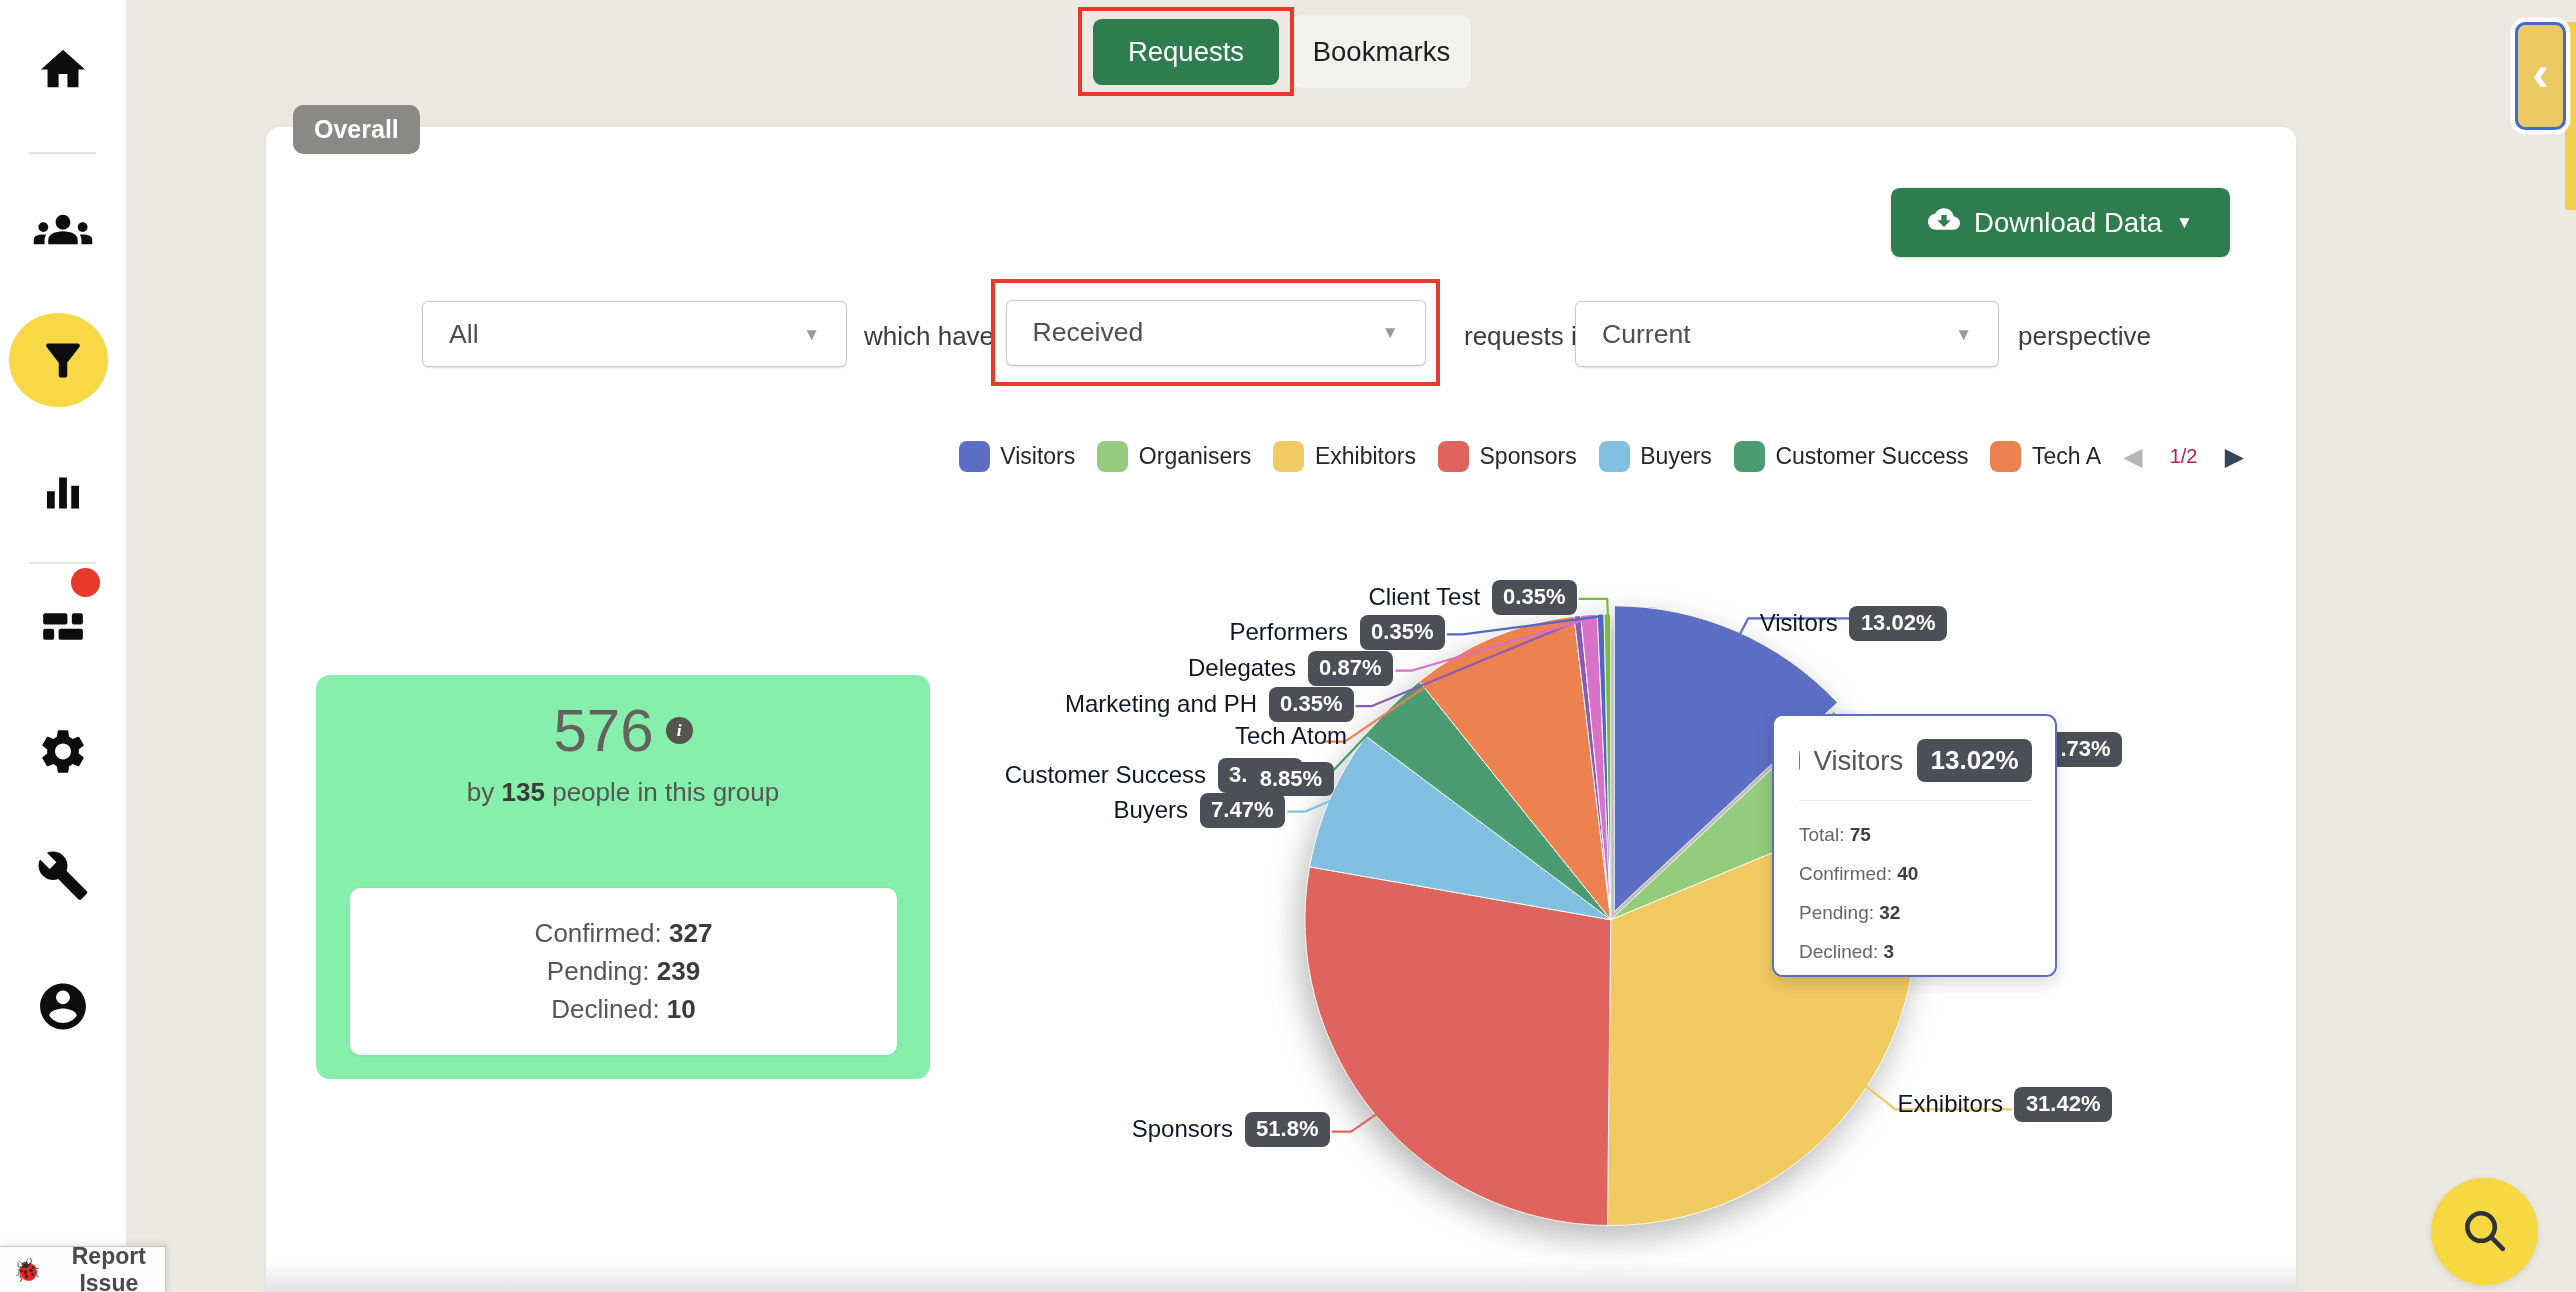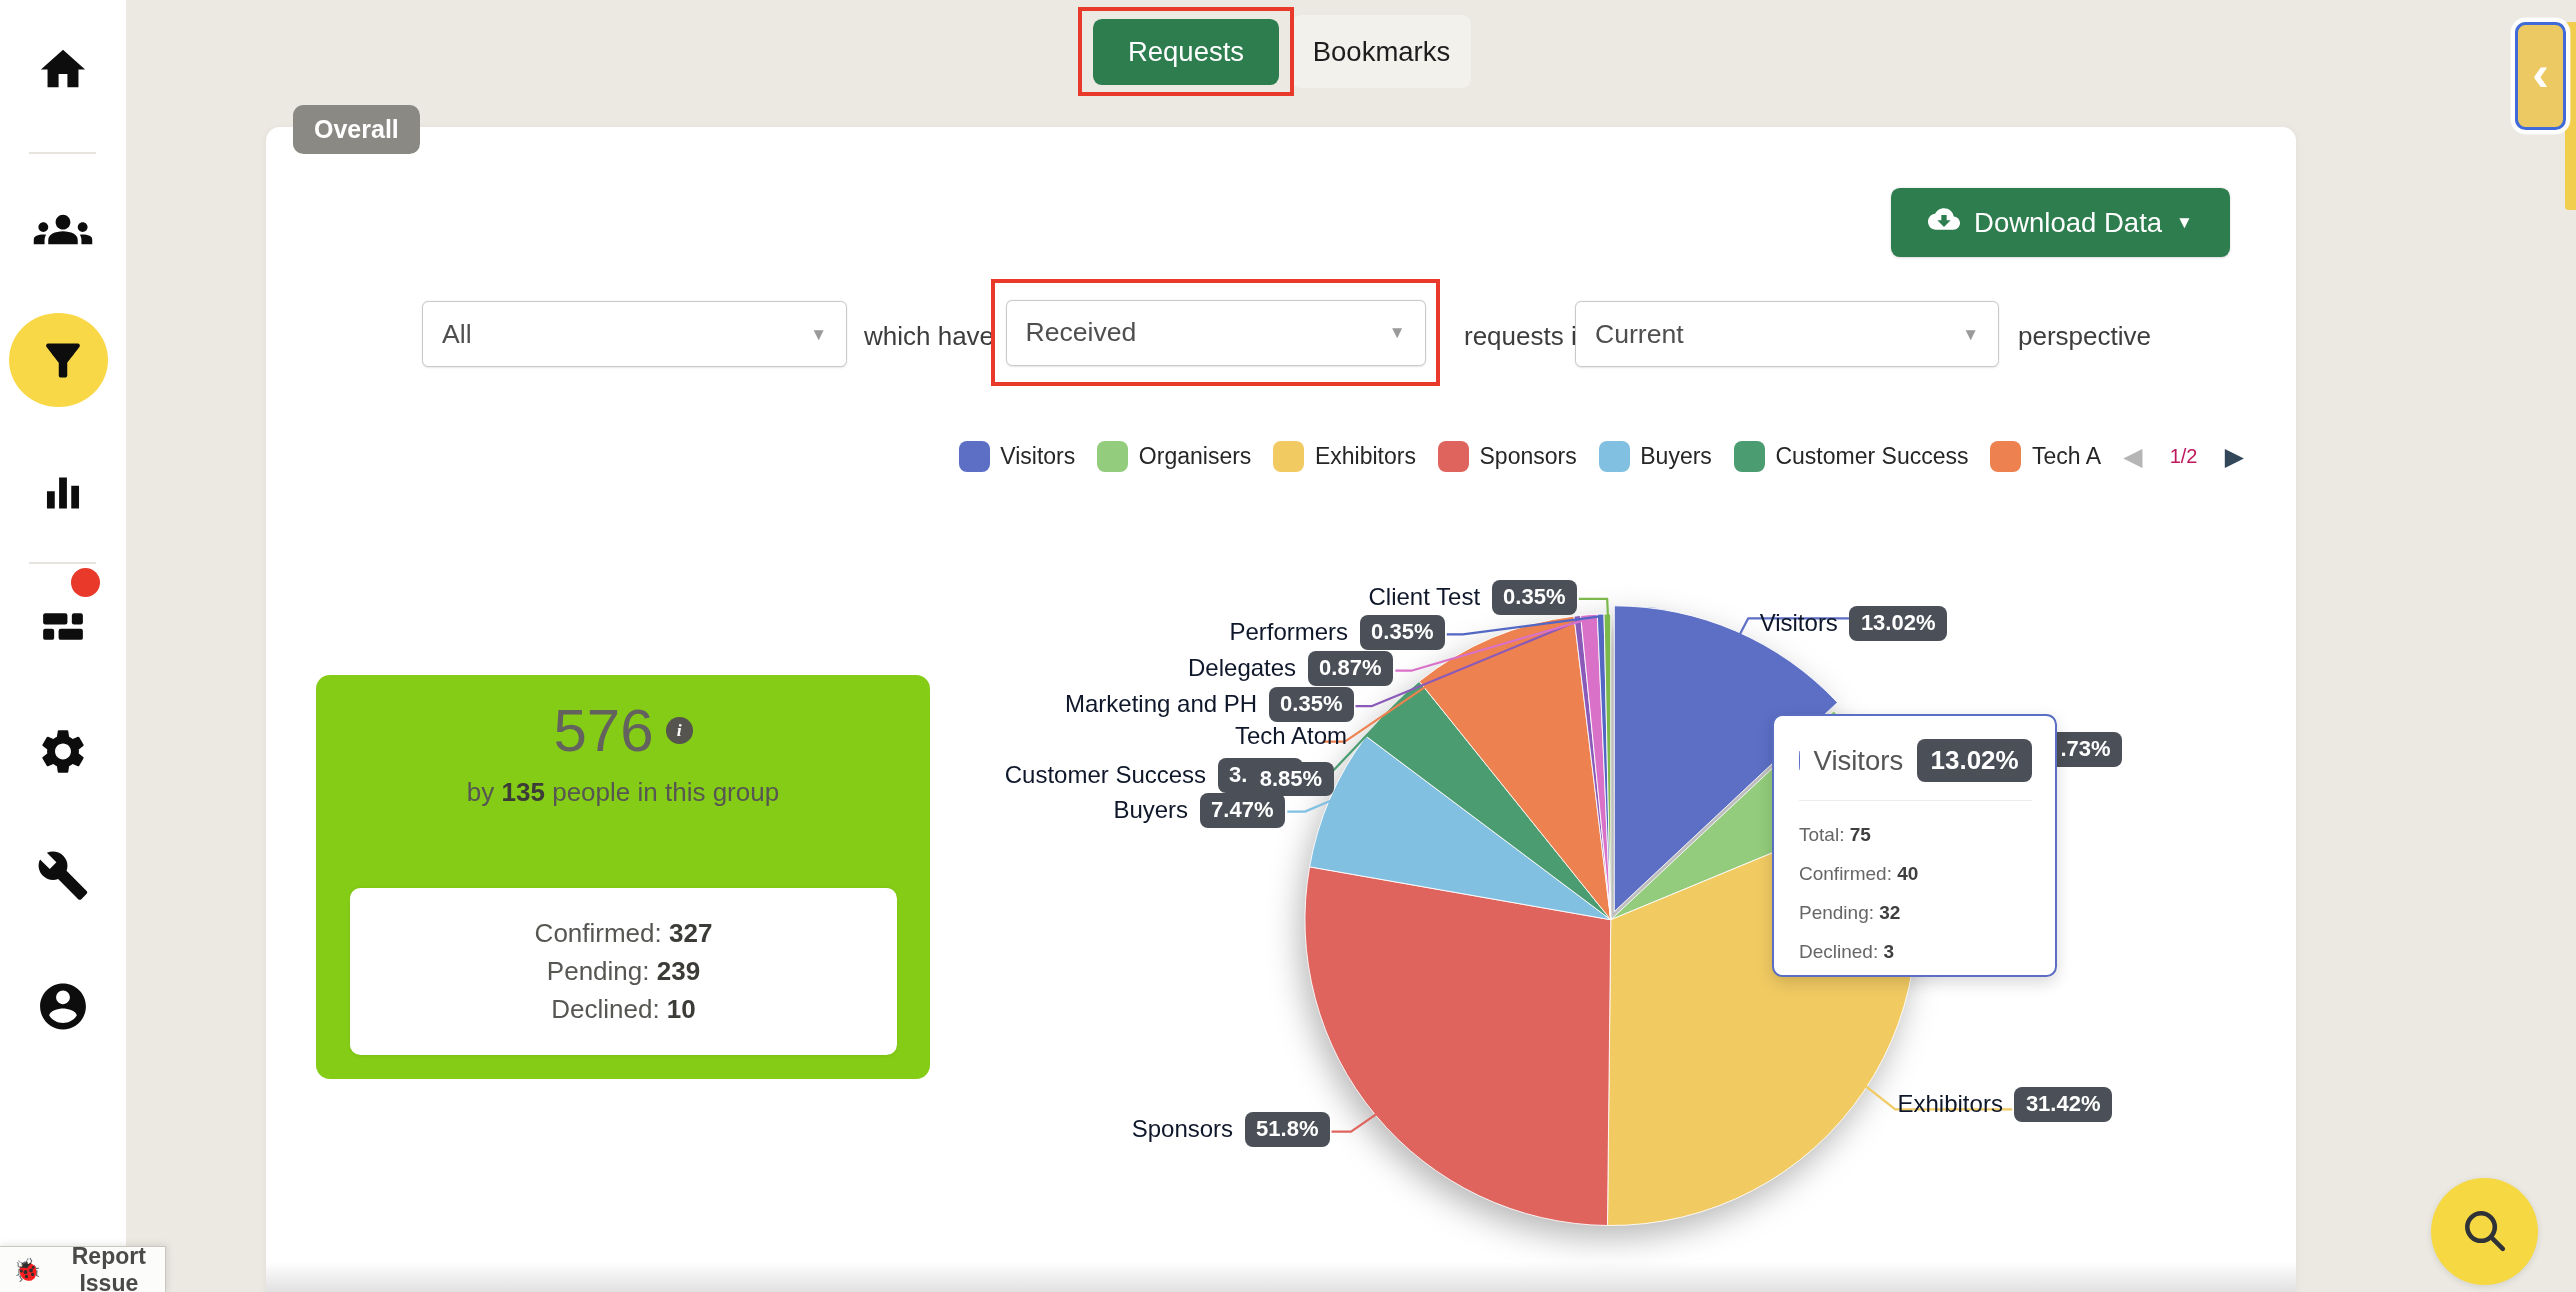--- a/index.html
+++ b/index.html
@@ -24,37 +24,37 @@
   
   .panel { position:absolute; left:266px; top:127px; width:2030px; height:1179px; background:#ffffff; border-radius:14px; box-shadow:0 1.8px 8.9px rgba(0,0,0,0.05); z-index:1; }
   .overall-badge { position:absolute; left:293px; top:105px; background:#8b8983; color:#fff; font-weight:bold; font-size:25px; padding:9.8px 21px; border-radius:10.6px; z-index:6; }
   .bottom-fade { position:absolute; left:266px; top:1261px; width:2030px; height:32px; background:linear-gradient(to bottom, rgba(0,0,0,0) 0%, rgba(0,0,0,0.12) 100%); z-index:3; }
 
   .download-btn { position:absolute; left:1891px; top:188px; width:339px; height:69px; background:#2e7d4e; border:none; border-radius:8.9px; color:#fff; font-size:27.5px; display:flex; align-items:center; justify-content:center; gap:14px; cursor:pointer; z-index:5; font-family:inherit; box-shadow:0 0.9px 2.7px rgba(0,0,0,0.15); }
   .download-btn svg { fill:#fff; }
   .caret { font-size:17px; line-height:1; }
 
   
-  .select-box { position:absolute; height:66px; background:#fff; border:0.9px solid #c9c9c9; border-radius:6.2px; display:flex; align-items:center; justify-content:space-between; padding:0 19px; font-size:26.6px; color:#4f4f4f; cursor:pointer; z-index:5; box-shadow:0 0.9px 1.8px rgba(0,0,0,0.10); }
+  .select-box { position:absolute; height:66px; background:#fff; border:0.9px solid #c9c9c9; border-radius:6.2px; display:flex; align-items:center; justify-content:space-between; padding:0 26px; font-size:26.6px; color:#4f4f4f; cursor:pointer; z-index:5; box-shadow:0 0.9px 1.8px rgba(0,0,0,0.10); }
   .select-box .caret { color:#9a9a9a; }
   .sentence { position:absolute; font-size:26px; color:#3d3d3d; z-index:5; }
   .received-redbox { left:991px; top:279px; width:449px; height:107px; z-index:5; }
 
   
   .legend { position:absolute; top:441px; right:332px; display:flex; align-items:center; gap:22px; z-index:5; }
   .legend-item { display:flex; align-items:center; gap:10.6px; cursor:pointer; }
   .legend-chip { width:31px; height:31px; border-radius:8px; }
   .legend-label { font-size:23px; color:#262626; white-space:nowrap; }
   .legend-item-last .legend-label { max-width:82px; overflow:hidden; }
   .pg-prev { color:#b5b5b5; font-size:25px; cursor:pointer; }
   .pg-next { color:#33475a; font-size:25px; cursor:pointer; }
   .pg-label { font-size:20px; color:#be185d; margin:0 5.3px; }
 
   
-  .summary-card { position:absolute; left:316px; top:675px; width:614px; height:404px; background:#84cc16; border-radius:14px; z-index:5; text-align:center; }
+  .summary-card { position:absolute; left:316px; top:675px; width:614px; height:404px; background:#86efac; border-radius:14px; z-index:5; text-align:center; }
   .summary-total-row { margin-top:21px; display:flex; align-items:center; justify-content:center; gap:12.4px; }
   .summary-total { font-size:60px; color:#63625e; }
   .info-icon { width:26.6px; height:26.6px; border-radius:50%; background:#55544f; color:#fff; font-size:17.7px; font-weight:bold; font-style:italic; display:inline-flex; align-items:center; justify-content:center; cursor:pointer; font-family:"Liberation Serif", serif; }
   .summary-line { font-size:26px; color:#575652; margin-top:12.4px; }
   .summary-line b { color:#3c3b38; }
   .summary-inner { position:absolute; left:34px; top:213px; width:547px; height:167px; background:#ffffff; border-radius:10.6px; box-shadow:0 0.9px 3.5px rgba(0,0,0,0.06); display:flex; flex-direction:column; align-items:center; justify-content:center; gap:7px; }
   .summary-inner .row { font-size:26px; color:#575652; }
   .summary-inner .row b { color:#3c3b38; }
 
   

